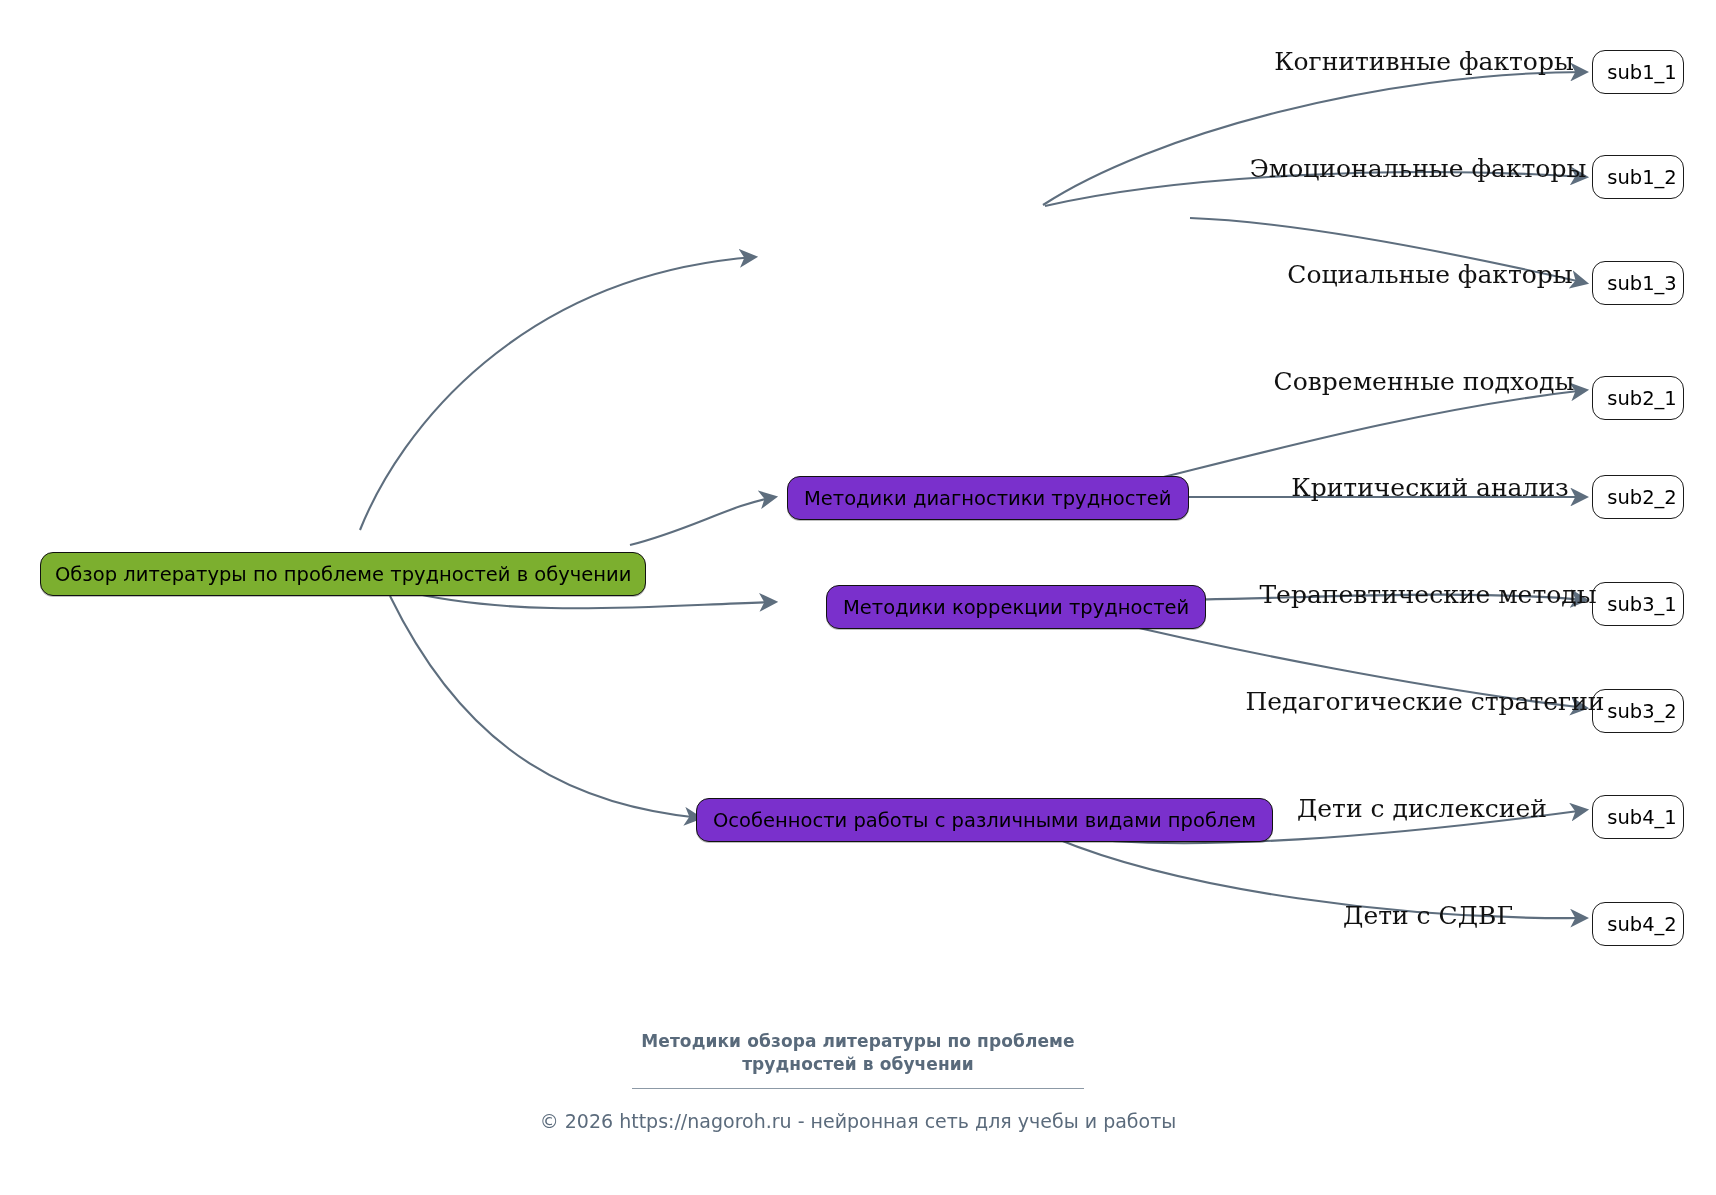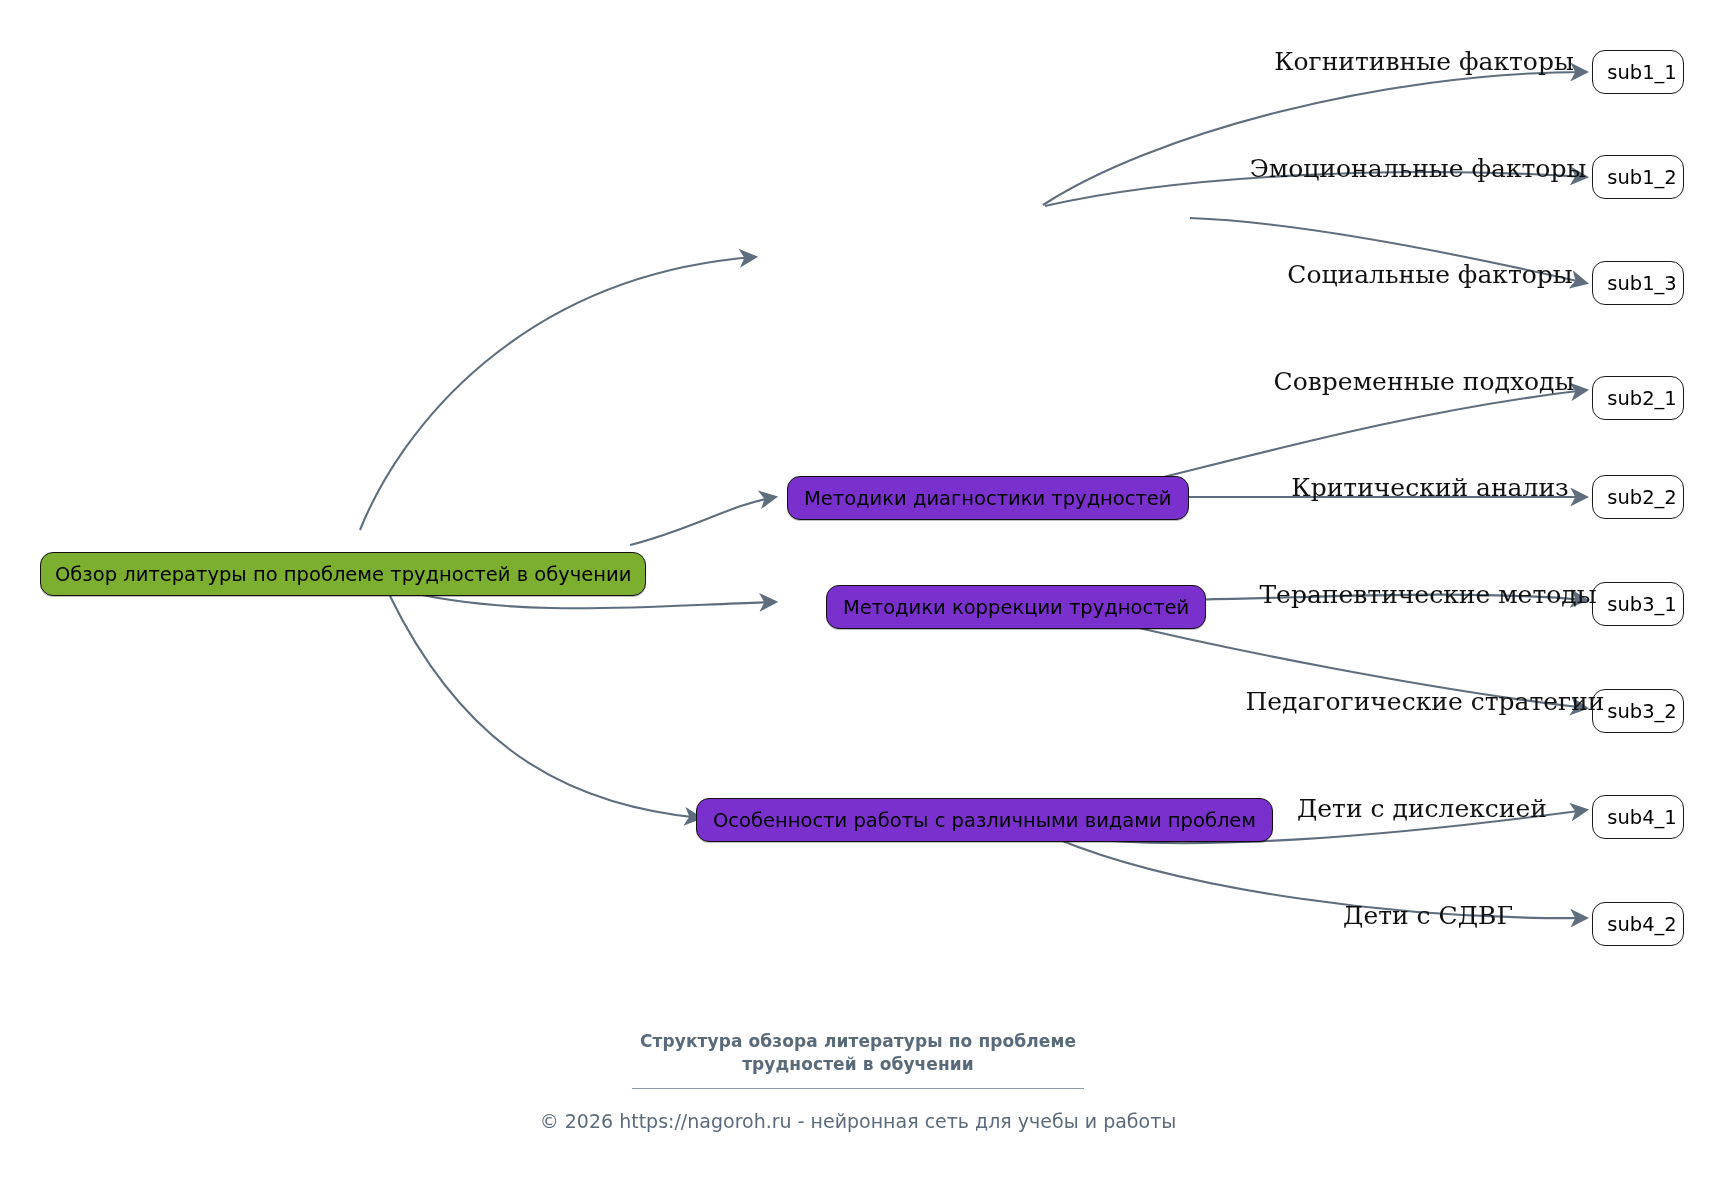--- a/index.html
+++ b/index.html
@@ -198,19 +198,19 @@
   <div class="edge-label" style="left:1424px; top:381px;">Современные подходы</div>
   <div class="edge-label" style="left:1430px; top:487px;">Критический анализ</div>
 
   <div class="edge-label" style="left:1428px; top:594px;">Терапевтические методы</div>
   <div class="edge-label" style="left:1425px; top:701px;">Педагогические стратегии</div>
 
   <div class="edge-label" style="left:1422px; top:808px;">Дети с дислексией</div>
   <div class="edge-label" style="left:1428px; top:915px;">Дети с СДВГ</div>
 
   <div class="footer footer-title">
-    <div>Структура обзора литературы по проблеме</div>
+    <div>Методики обзора литературы по проблеме</div>
     <div>трудностей в обучении</div>
   </div>
   <div class="footer-rule"></div>
   <div class="footer footer-credit">© 2026 https://nagoroh.ru - нейронная сеть для учебы и работы</div>
 
 </div>
 
 </body></html>

